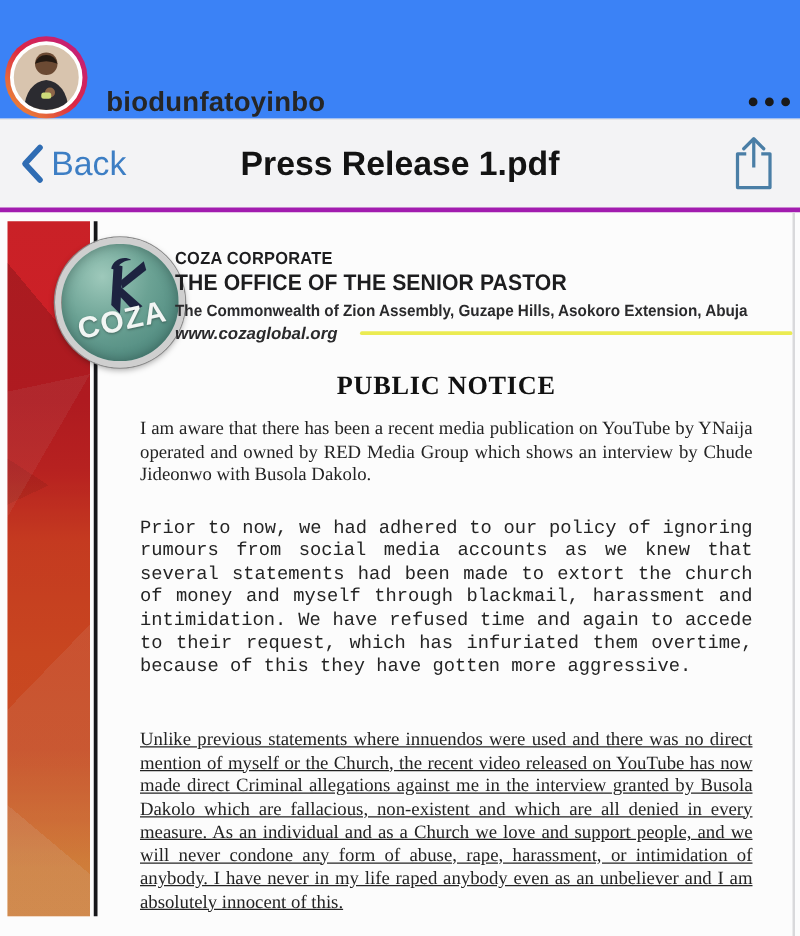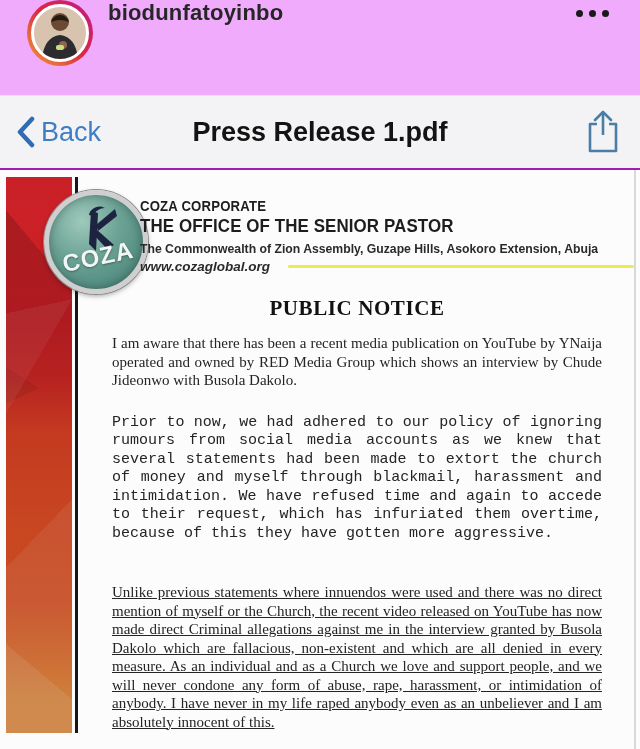--- a/index.html
+++ b/index.html
@@ -6,42 +6,42 @@
   html,body { background:#e9e9e9; }
   .screen {
     position:relative; width:640px; height:749px; margin:0 auto;
     background:#ffffff; overflow:hidden;
     font-family:"Liberation Sans", sans-serif;
   }
 
   
   .ig-header {
     position:absolute; top:0; left:0; right:0; height:95px;
-    background:#f0abfc; display:flex; align-items:flex-start; padding:0 27px;
+    background:#3b82f6; display:flex; align-items:flex-end; padding:0 4px;
   }
   .avatar-ring {
     width:66px; height:66px; border-radius:50%;
     background:linear-gradient(45deg,#f09433 0%,#e6683c 25%,#dc2743 50%,#cc2366 75%,#bc1888 100%);
     display:flex; align-items:center; justify-content:center; flex:0 0 auto;
     cursor:pointer;
   }
   .avatar-photo {
     width:58px; height:58px; border-radius:50%;
     border:3px solid #ffffff; background:#d8c4ae; overflow:hidden;
     display:flex; align-items:flex-end; justify-content:center;
   }
   .avatar-photo svg { display:block; }
   .username { margin-left:15px; font-size:22px; font-weight:bold; color:#262626; letter-spacing:.2px; cursor:pointer; }
   .more-dots { margin-left:auto; display:flex; gap:6px; padding:10px 4px; cursor:pointer; }
   .more-dots span { width:7px; height:7px; border-radius:50%; background:#1a1a1a; }
 
   
   .pdf-nav {
     position:absolute; top:95px; left:0; right:0; height:75px;
-    background:#f3f3f5; border-top:1px solid #e4e4e6; border-bottom:2px solid #a21caf;
+    background:#f3f3f5; border-top:1px solid #e4e4e6; border-bottom:4px solid #a21caf;
     display:flex; align-items:center; padding:0 16px;
   }
   .back-btn { display:flex; align-items:center; gap:6px; color:#3d7ec4; font-size:27px; cursor:pointer; }
   .back-btn svg { display:block; }
   .nav-title {
     position:absolute; left:50%; transform:translateX(-50%);
     font-size:27px; font-weight:bold; color:#131313; white-space:nowrap;
   }
   .share-btn { margin-left:auto; cursor:pointer; padding:2px; }
   .share-btn svg { display:block; }

